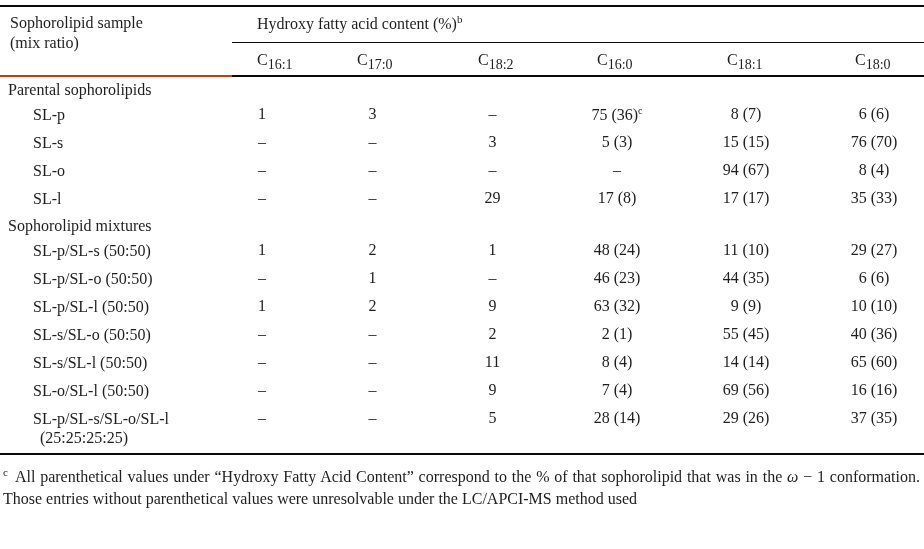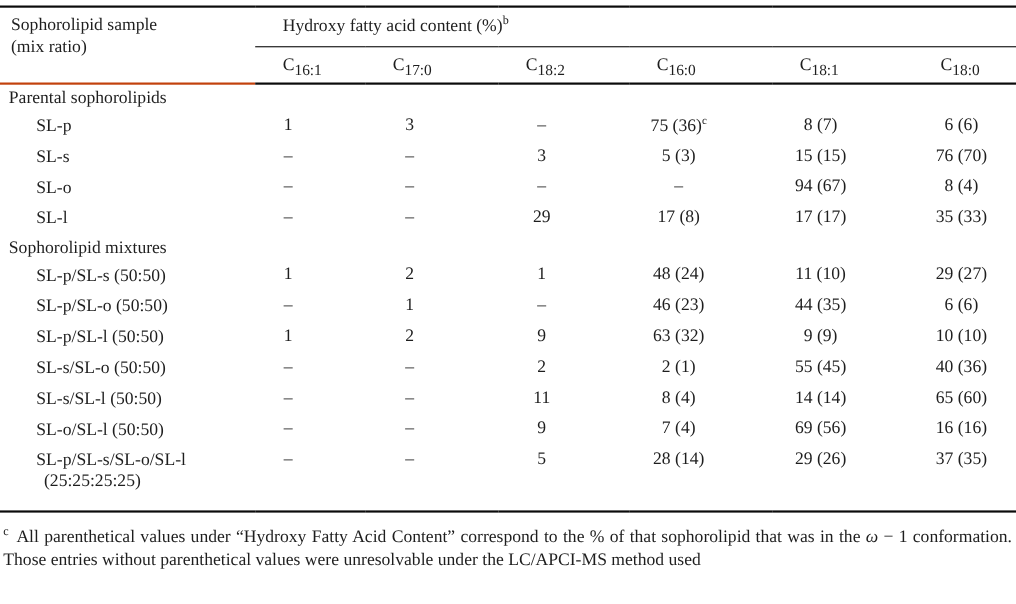--- a/index.html
+++ b/index.html
@@ -45,21 +45,21 @@
   td.sample { padding: 4px 0 5px 33px; line-height: 19px; }
   .sample-line2 { padding-left: 7px; }
   td.num {
     text-align: center;
     padding: 4px 40px 5px 0;
     white-space: nowrap;
   }
   td.num.last { padding-right: 6px; }
   td.num sup { font-size: 10px; }
   tbody tr.last-row td { border-bottom: 2px solid #0a0a0a; }
-  tbody tr.last-row td.sample { padding-bottom: 17px; }
+  tbody tr.last-row td.sample { padding-bottom: 6px; }
 
   .footnotes { padding: 7px 4px 0 3px; }
   .footnote { line-height: 23px; margin-bottom: 2px; }
   .footnote .marker { font-size: 11px; vertical-align: super; margin-right: 7px; }
   .footnote-c { text-align: justify; line-height: 21px; }
   .omega { font-style: italic; }
 </style>
 </head>
 <body>
 

